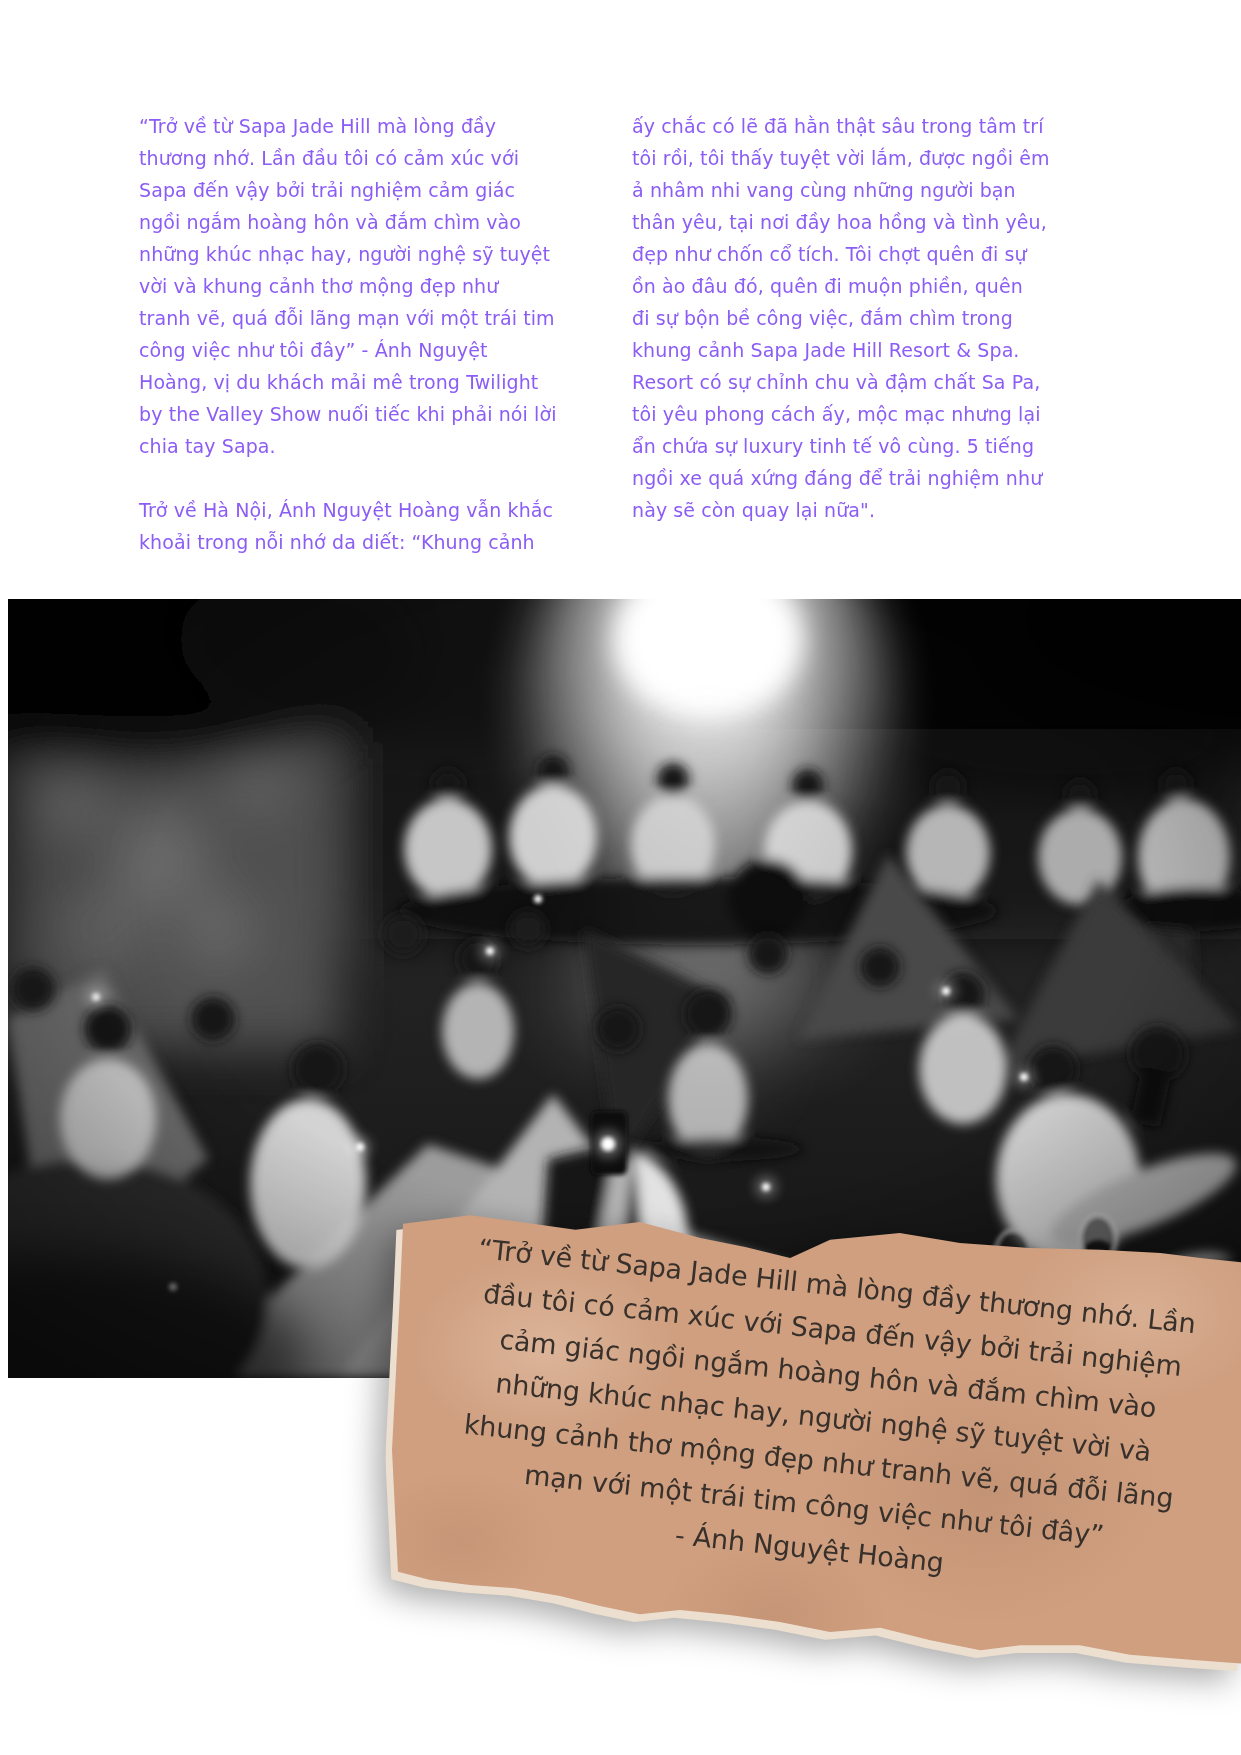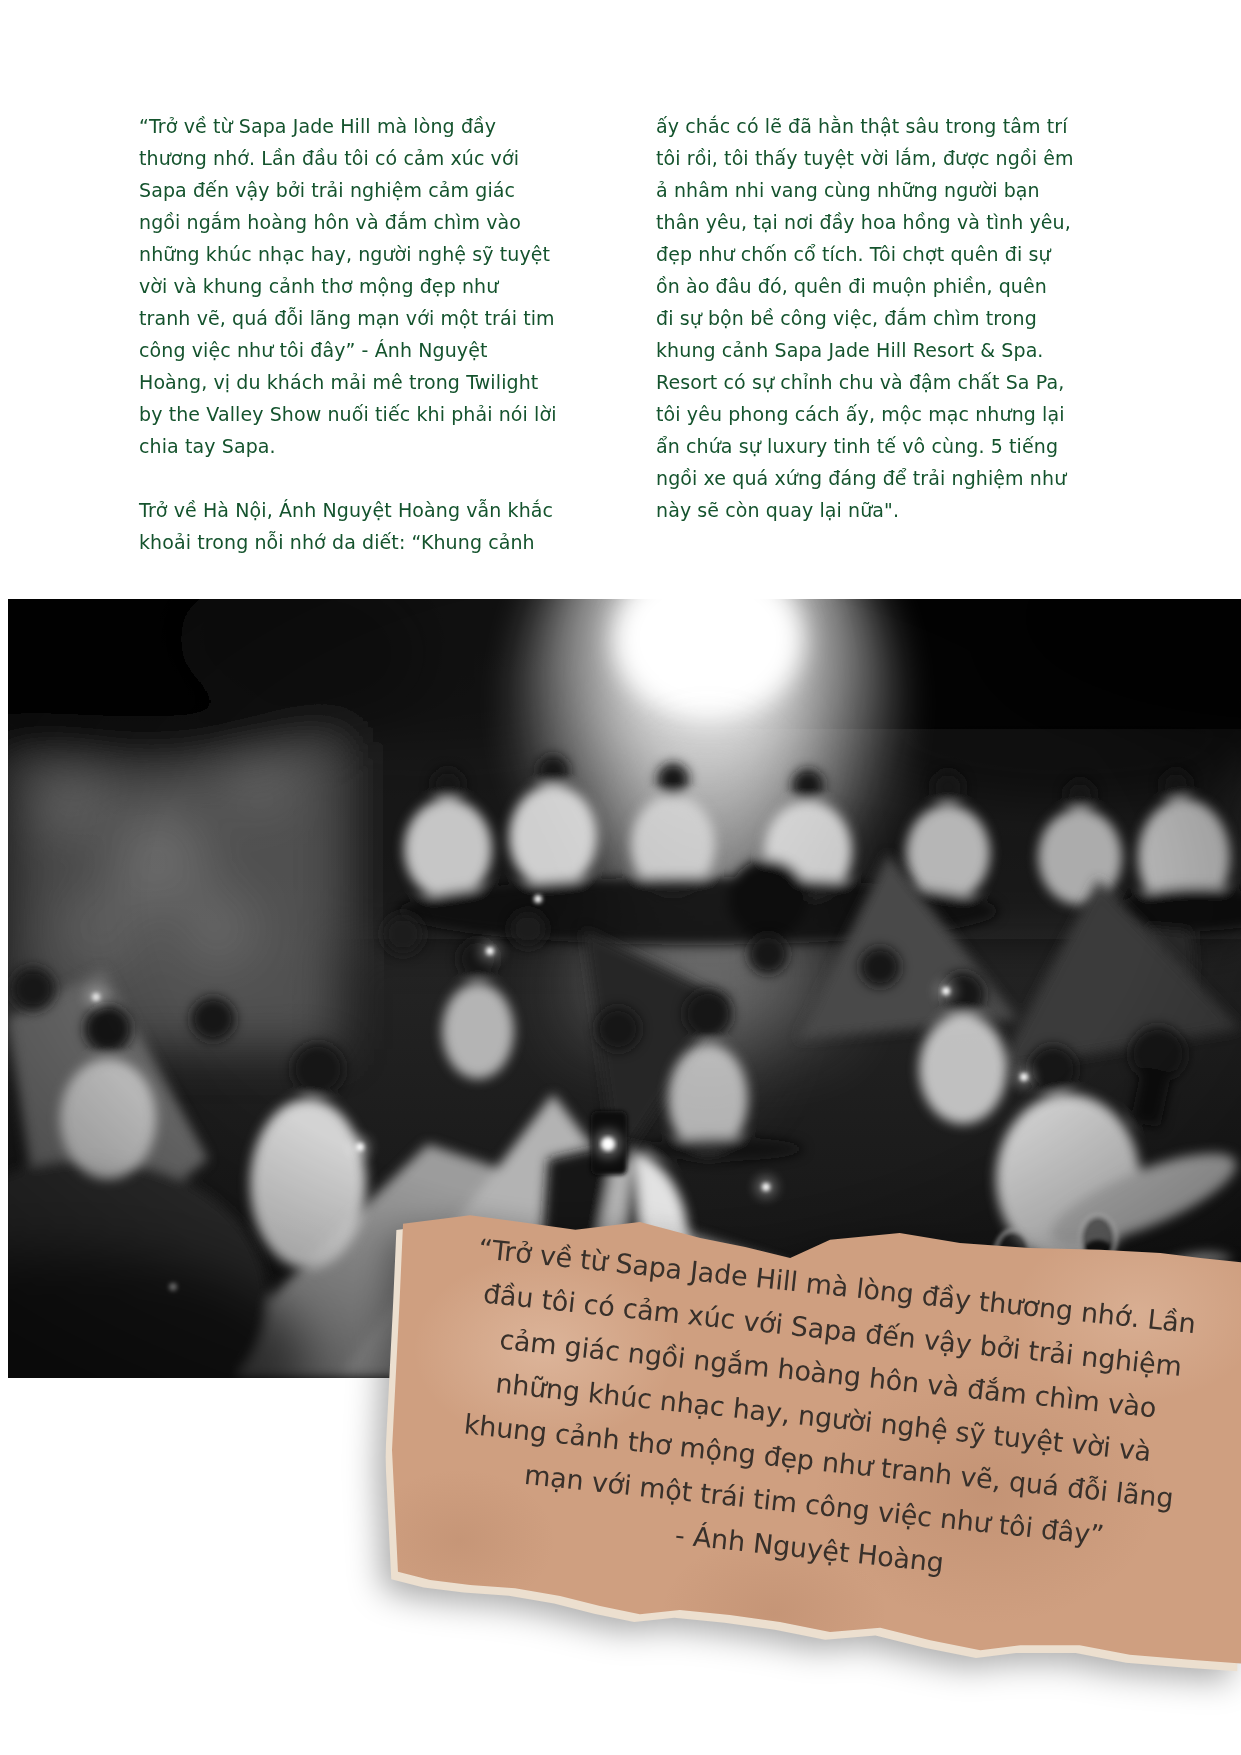--- a/index.html
+++ b/index.html
@@ -3,25 +3,25 @@
 <meta charset="utf-8">
 <style>
   html,body{margin:0;padding:0;background:#ffffff;}
   .page{
     position:relative;width:1241px;height:1755px;margin:0 auto;
     background:#ffffff;overflow:hidden;
     font-family:"DejaVu Sans","Liberation Sans",sans-serif;
   }
   .col{
     position:absolute;top:110px;width:465px;
-    font-size:19px;line-height:32px;color:#14532d;
+    font-size:19px;line-height:32px;color:#8b5cf6;
     white-space:pre-line;letter-spacing:.1px;
   }
   .col-left{left:139px;}
-  .col-right{left:656px;}
+  .col-right{left:632px;}
 
   .photo-frame{
     position:absolute;left:8px;top:599px;width:1233px;height:779px;
     background:#161616;
   }
   .photo-frame svg{display:block;width:100%;height:100%;}
 
   .paper-wrap{
     position:absolute;left:392px;top:1212px;width:849px;height:456px;
     filter:drop-shadow(-9px 10px 16px rgba(0,0,0,.33));

